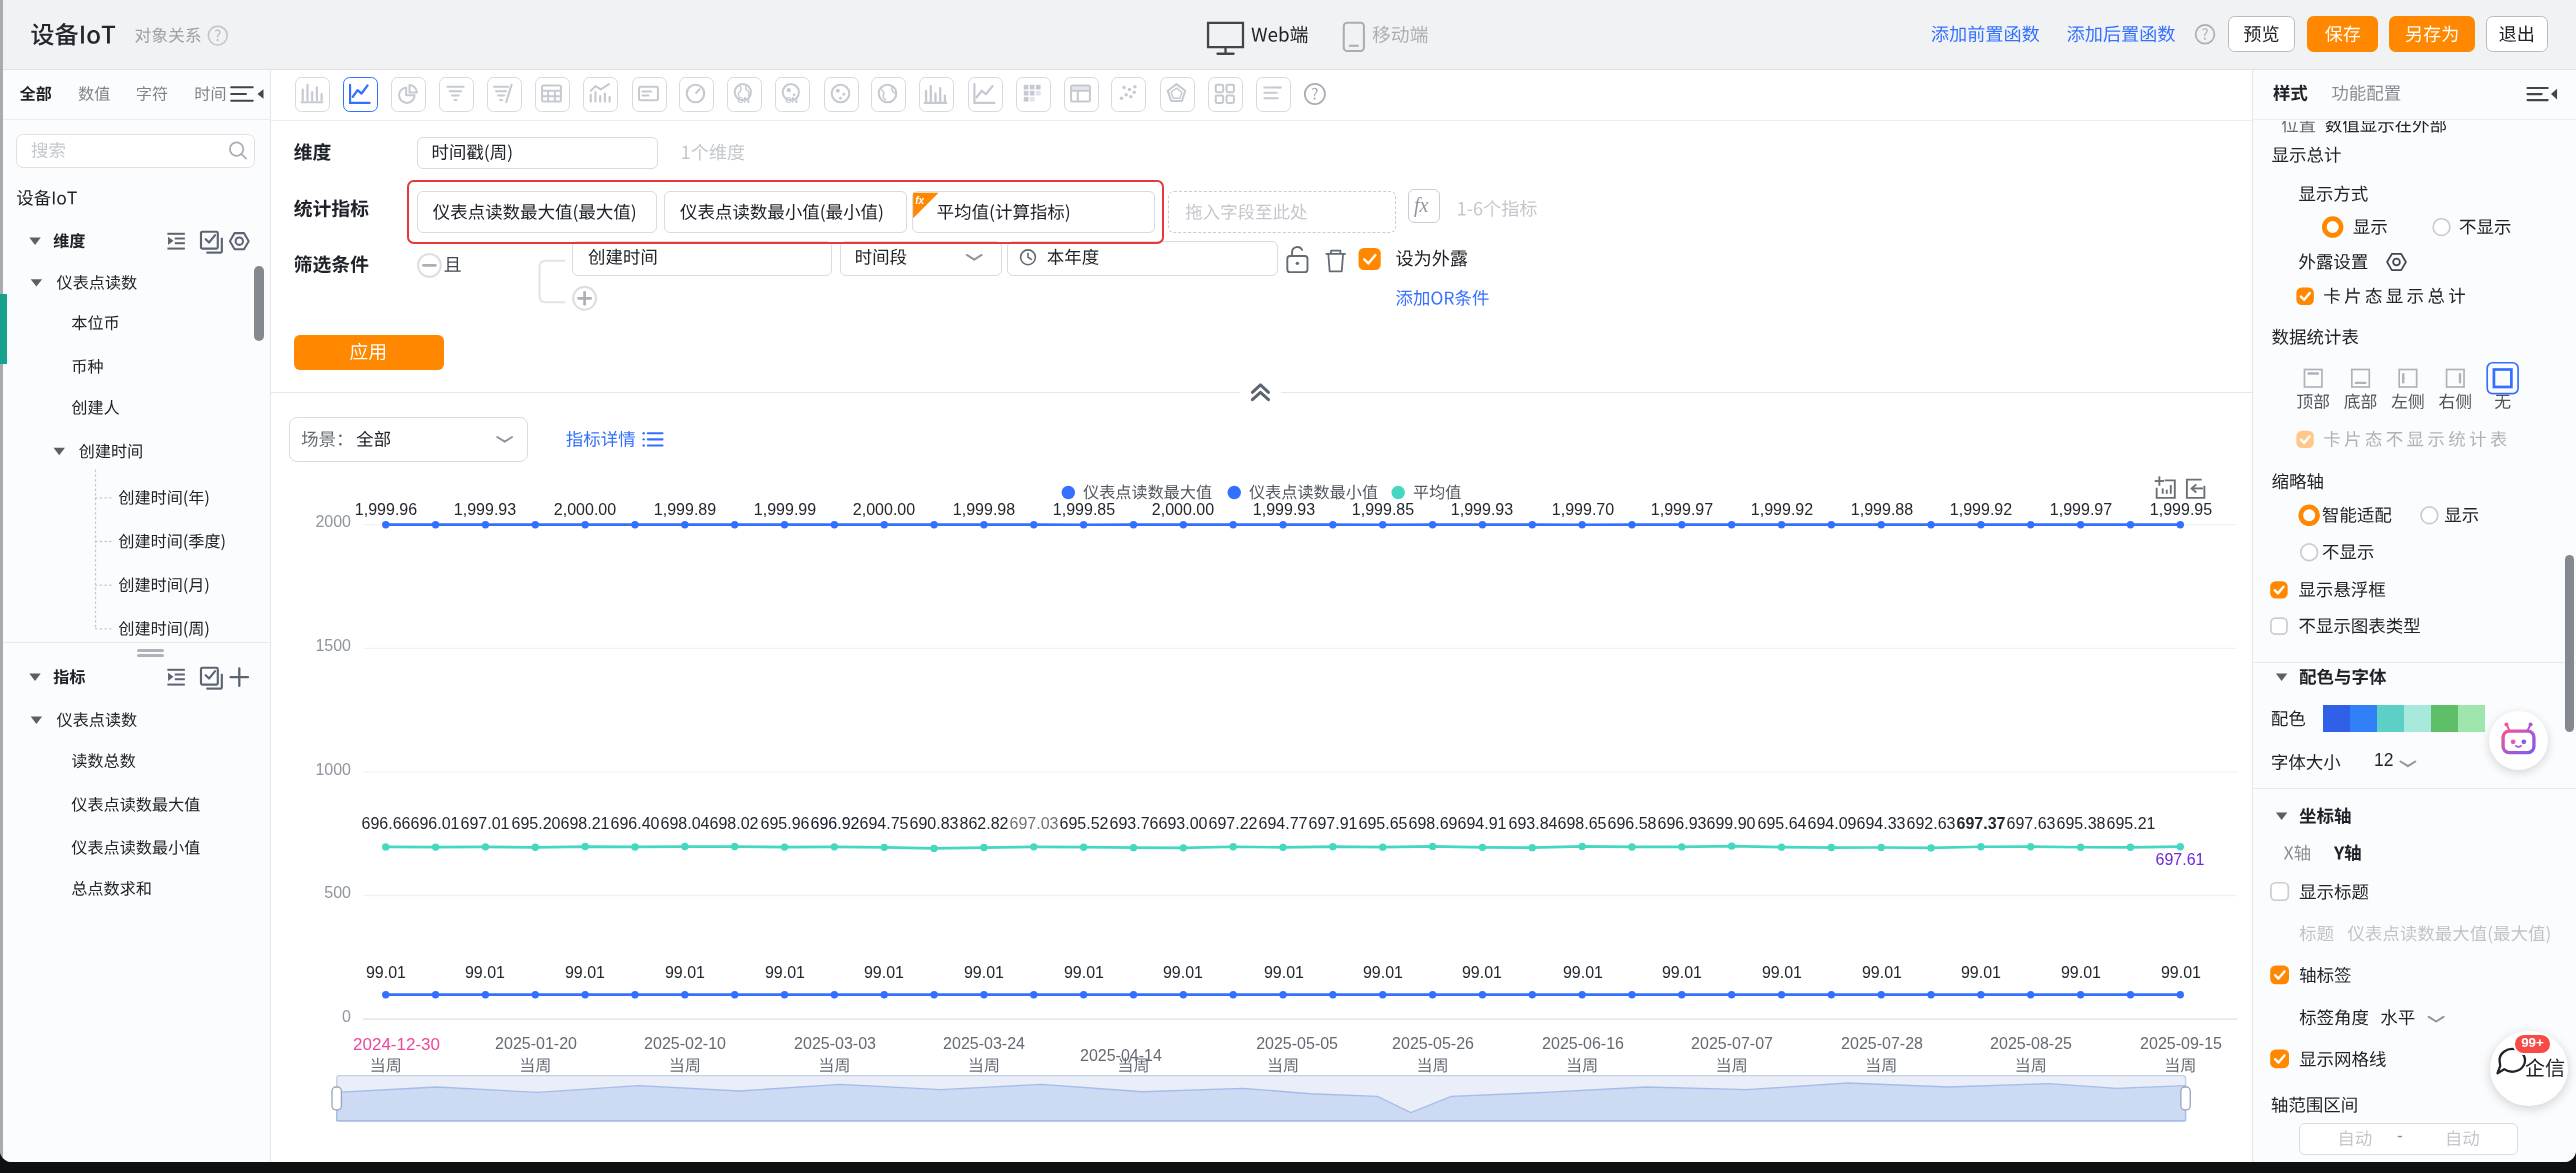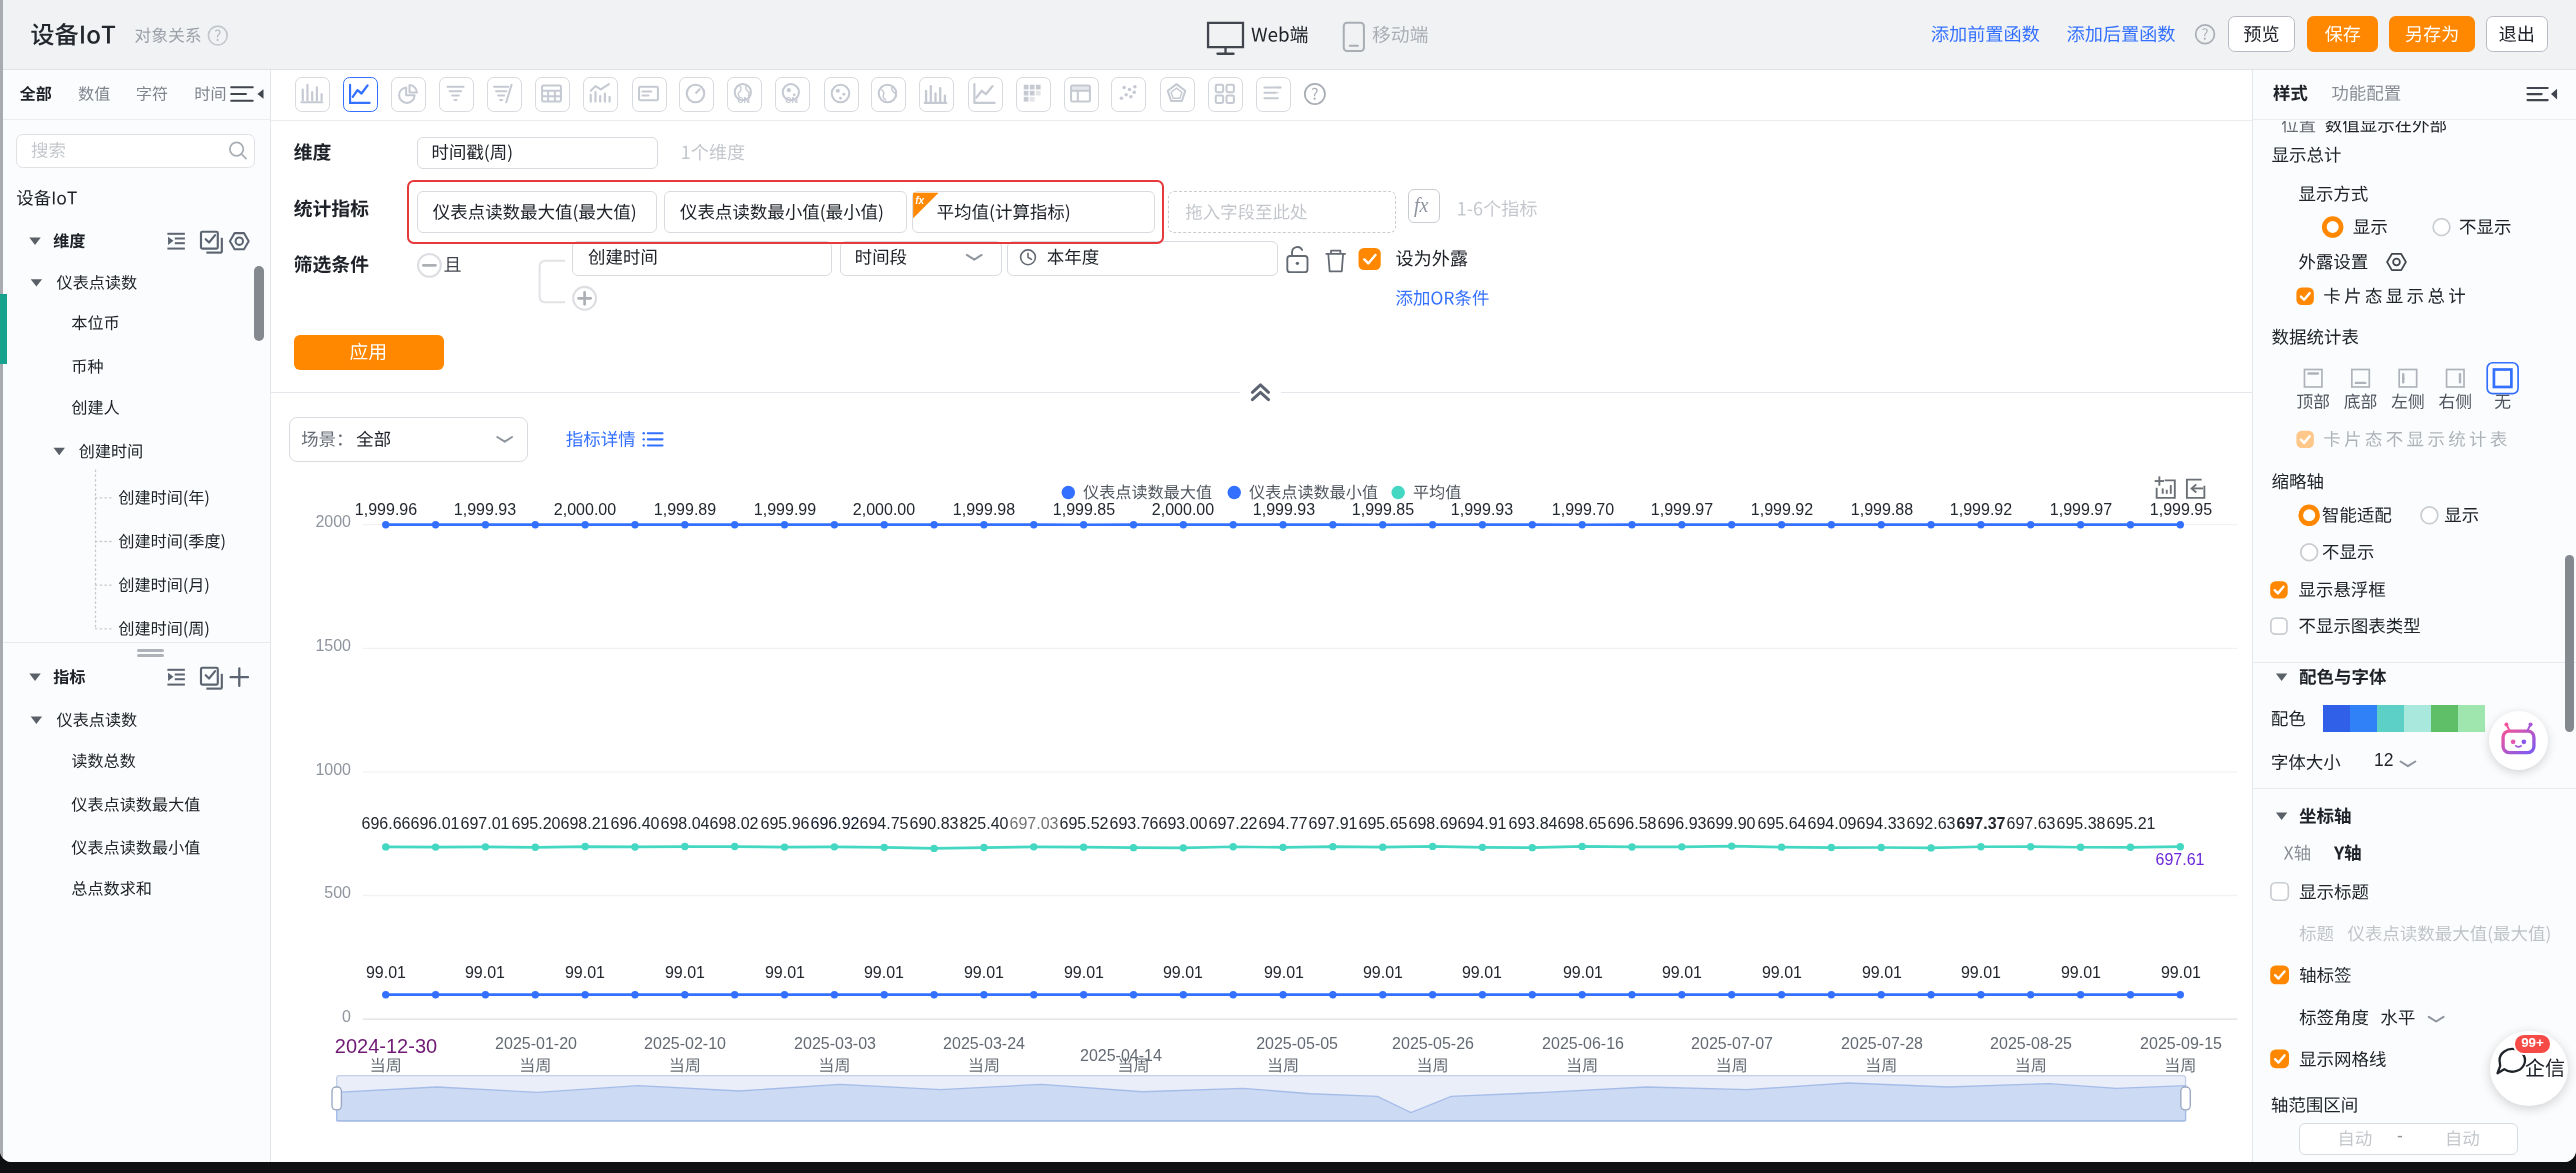--- a/index.html
+++ b/index.html
@@ -408,21 +408,21 @@
     <div class="lbl" style="left:448px;top:815px;width:74px;text-align:center;font-size:16px;color:#23272E;font-weight:normal;z-index:2;">697.01</div>
     <div class="lbl" style="left:499px;top:815px;width:74px;text-align:center;font-size:16px;color:#23272E;font-weight:normal;z-index:2;">695.20</div>
     <div class="lbl" style="left:548px;top:815px;width:74px;text-align:center;font-size:16px;color:#23272E;font-weight:normal;z-index:2;">698.21</div>
     <div class="lbl" style="left:598px;top:815px;width:74px;text-align:center;font-size:16px;color:#23272E;font-weight:normal;z-index:2;">696.40</div>
     <div class="lbl" style="left:648px;top:815px;width:74px;text-align:center;font-size:16px;color:#23272E;font-weight:normal;z-index:2;">698.04</div>
     <div class="lbl" style="left:697px;top:815px;width:74px;text-align:center;font-size:16px;color:#23272E;font-weight:normal;z-index:2;">698.02</div>
     <div class="lbl" style="left:748px;top:815px;width:74px;text-align:center;font-size:16px;color:#23272E;font-weight:normal;z-index:2;">695.96</div>
     <div class="lbl" style="left:798px;top:815px;width:74px;text-align:center;font-size:16px;color:#0f172a;font-weight:normal;z-index:2;">696.92</div>
     <div class="lbl" style="left:847px;top:815px;width:74px;text-align:center;font-size:16px;color:#23272E;font-weight:normal;z-index:2;">694.75</div>
     <div class="lbl" style="left:897px;top:815px;width:74px;text-align:center;font-size:16px;color:#23272E;font-weight:normal;z-index:2;">690.83</div>
-    <div class="lbl" style="left:947px;top:815px;width:74px;text-align:center;font-size:16px;color:#23272E;font-weight:normal;z-index:2;">825.40</div>
+    <div class="lbl" style="left:947px;top:815px;width:74px;text-align:center;font-size:16px;color:#23272E;font-weight:normal;z-index:2;">862.82</div>
     <div class="lbl" style="left:997px;top:815px;width:74px;text-align:center;font-size:16px;color:#737373;font-weight:normal;z-index:2;">697.03</div>
     <div class="lbl" style="left:1047px;top:815px;width:74px;text-align:center;font-size:16px;color:#23272E;font-weight:normal;z-index:2;">695.52</div>
     <div class="lbl" style="left:1097px;top:815px;width:74px;text-align:center;font-size:16px;color:#23272E;font-weight:normal;z-index:2;">693.76</div>
     <div class="lbl" style="left:1146px;top:815px;width:74px;text-align:center;font-size:16px;color:#23272E;font-weight:normal;z-index:2;">693.00</div>
     <div class="lbl" style="left:1196px;top:815px;width:74px;text-align:center;font-size:16px;color:#23272E;font-weight:normal;z-index:2;">697.22</div>
     <div class="lbl" style="left:1246px;top:815px;width:74px;text-align:center;font-size:16px;color:#23272E;font-weight:normal;z-index:2;">694.77</div>
     <div class="lbl" style="left:1296px;top:815px;width:74px;text-align:center;font-size:16px;color:#23272E;font-weight:normal;z-index:2;">697.91</div>
     <div class="lbl" style="left:1346px;top:815px;width:74px;text-align:center;font-size:16px;color:#23272E;font-weight:normal;z-index:2;">695.65</div>
     <div class="lbl" style="left:1396px;top:815px;width:74px;text-align:center;font-size:16px;color:#23272E;font-weight:normal;z-index:2;">698.69</div>
     <div class="lbl" style="left:1445px;top:815px;width:74px;text-align:center;font-size:16px;color:#23272E;font-weight:normal;z-index:2;">694.91</div>
@@ -433,21 +433,21 @@
     <div class="lbl" style="left:1694px;top:815px;width:74px;text-align:center;font-size:16px;color:#23272E;font-weight:normal;z-index:2;">699.90</div>
     <div class="lbl" style="left:1745px;top:815px;width:74px;text-align:center;font-size:16px;color:#23272E;font-weight:normal;z-index:2;">695.64</div>
     <div class="lbl" style="left:1795px;top:815px;width:74px;text-align:center;font-size:16px;color:#23272E;font-weight:normal;z-index:2;">694.09</div>
     <div class="lbl" style="left:1844px;top:815px;width:74px;text-align:center;font-size:16px;color:#23272E;font-weight:normal;z-index:2;">694.33</div>
     <div class="lbl" style="left:1894px;top:815px;width:74px;text-align:center;font-size:16px;color:#23272E;font-weight:normal;z-index:2;">692.63</div>
     <div class="lbl" style="left:1944px;top:815px;width:74px;text-align:center;font-size:16px;color:#23272E;font-weight:bold;z-index:2;">697.37</div>
     <div class="lbl" style="left:1994px;top:815px;width:74px;text-align:center;font-size:16px;color:#23272E;font-weight:normal;z-index:2;">697.63</div>
     <div class="lbl" style="left:2044px;top:815px;width:74px;text-align:center;font-size:16px;color:#23272E;font-weight:normal;z-index:2;">695.38</div>
     <div class="lbl" style="left:2094px;top:815px;width:74px;text-align:center;font-size:16px;color:#23272E;font-weight:normal;z-index:2;">695.21</div>
     <div class="lbl" style="left:2143px;top:815px;width:74px;text-align:center;font-size:16px;color:#6d28d9;font-weight:normal;z-index:2;margin-top:36px;">697.61</div>
-    <div class="lbl" style="left:332px;top:1035px;width:108px;text-align:center;font-size:20px;color:#701a75;font-weight:normal;z-index:2;">2024-12-30</div>
+    <div class="lbl" style="left:332px;top:1035px;width:108px;text-align:right;font-size:17px;color:#ec4899;font-weight:normal;z-index:2;">2024-12-30</div>
     <div class="lbl" style="left:482px;top:1035px;width:108px;text-align:center;font-size:16px;color:#646A73;font-weight:normal;z-index:2;">2025-01-20</div>
     <div class="lbl" style="left:631px;top:1035px;width:108px;text-align:center;font-size:16px;color:#646A73;font-weight:normal;z-index:2;">2025-02-10</div>
     <div class="lbl" style="left:781px;top:1035px;width:108px;text-align:center;font-size:16px;color:#646A73;font-weight:normal;z-index:2;">2025-03-03</div>
     <div class="lbl" style="left:930px;top:1035px;width:108px;text-align:center;font-size:16px;color:#646A73;font-weight:normal;z-index:2;">2025-03-24</div>
     <div class="lbl" style="left:1080px;top:1035px;width:108px;text-align:left;font-size:16px;color:#646A73;font-weight:normal;z-index:2;margin-top:12px;">2025-04-14</div>
     <div class="lbl" style="left:1230px;top:1035px;width:108px;text-align:right;font-size:16px;color:#646A73;font-weight:normal;z-index:2;">2025-05-05</div>
     <div class="lbl" style="left:1379px;top:1035px;width:108px;text-align:center;font-size:16px;color:#646A73;font-weight:normal;z-index:2;">2025-05-26</div>
     <div class="lbl" style="left:1529px;top:1035px;width:108px;text-align:center;font-size:16px;color:#646A73;font-weight:normal;z-index:2;">2025-06-16</div>
     <div class="lbl" style="left:1678px;top:1035px;width:108px;text-align:center;font-size:16px;color:#646A73;font-weight:normal;z-index:2;">2025-07-07</div>
     <div class="lbl" style="left:1828px;top:1035px;width:108px;text-align:center;font-size:16px;color:#646A73;font-weight:normal;z-index:2;">2025-07-28</div>

